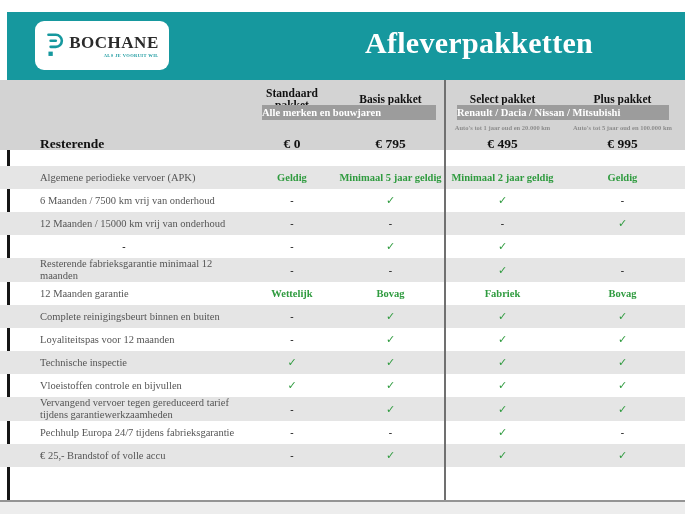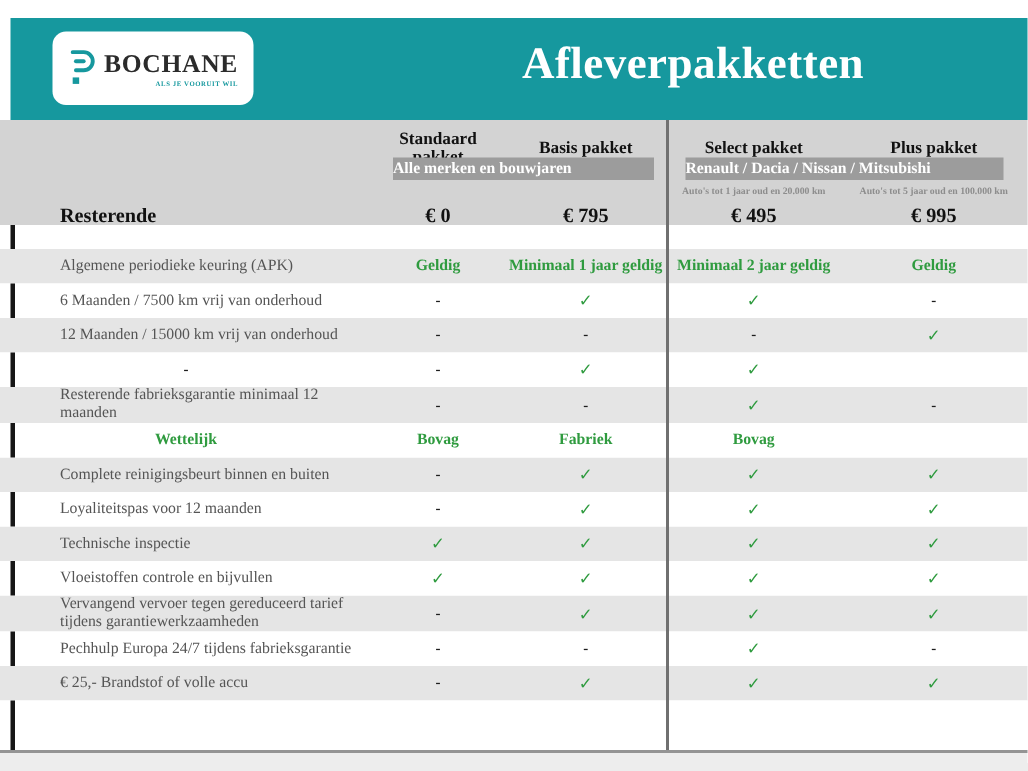--- a/index.html
+++ b/index.html
@@ -15,21 +15,21 @@
   .logo-box {
     position:absolute; left:28px; top:9px; width:134px; height:49px;
     background:#ffffff; border-radius:9px;
     display:flex; align-items:center; justify-content:center; gap:5px;
   }
   .logo-icon { display:flex; align-items:center; }
   .logo-text-wrap { display:flex; flex-direction:column; align-items:flex-end; }
   .logo-brand { font-size:17px; font-weight:700; letter-spacing:0.5px; color:#2b2b2b; line-height:18px; }
   .logo-tagline { font-size:4.5px; font-weight:700; color:#16989E; letter-spacing:0.4px; margin-top:1px; }
   .title {
-    position:absolute; left:300px; width:310px; top:14px; margin:0;
+    position:absolute; left:317px; width:310px; top:14px; margin:0;
     text-align:center; color:#ffffff; font-size:30px; font-weight:700; letter-spacing:0.3px;
   }
   
   .table-area {
     position:absolute; left:0; right:0; top:80px; height:434px;
     display:flex; flex-direction:column;
   }
   .grid { display:grid; grid-template-columns:248px 88px 109px 115px 125px; }
   .center { text-align:center; }
   
@@ -121,23 +121,23 @@
         <div class="price">€ 795</div>
         <div class="price">€ 495</div>
         <div class="price">€ 995</div>
       </div>
     </div>
 
     <div class="gap-row white-row"></div>
 
     <div id="feature-rows">
         <div class="grid frow gray">
-          <div class="flabel">Algemene periodieke keuring (APK)</div>
+          <div class="flabel">Algemene periodieke vervoer (APK)</div>
           <div class="center val-text">Geldig</div>
-          <div class="center val-text">Minimaal 1 jaar geldig</div>
+          <div class="center val-text">Minimaal 5 jaar geldig</div>
           <div class="center val-text">Minimaal 2 jaar geldig</div>
           <div class="center val-text">Geldig</div>
         </div>
         <div class="grid frow white-row">
           <div class="flabel">6 Maanden / 7500 km vrij van onderhoud</div>
           <div class="center val-dash">-</div>
           <div class="center val-check">✓</div>
           <div class="center val-check">✓</div>
           <div class="center val-dash">-</div>
         </div>
@@ -155,20 +155,21 @@
           <div class="center val-check">✓</div>
         </div>
         <div class="grid frow gray">
           <div class="flabel">Resterende fabrieksgarantie minimaal 12 maanden</div>
           <div class="center val-dash">-</div>
           <div class="center val-dash">-</div>
           <div class="center val-check">✓</div>
           <div class="center val-dash">-</div>
         </div>
         <div class="grid frow white-row">
+          <div class="flabel">12 Maanden  garantie</div>
           <div class="center val-text">Wettelijk</div>
           <div class="center val-text">Bovag</div>
           <div class="center val-text">Fabriek</div>
           <div class="center val-text">Bovag</div>
         </div>
         <div class="grid frow gray">
           <div class="flabel">Complete reinigingsbeurt binnen en buiten</div>
           <div class="center val-dash">-</div>
           <div class="center val-check">✓</div>
           <div class="center val-check">✓</div>

